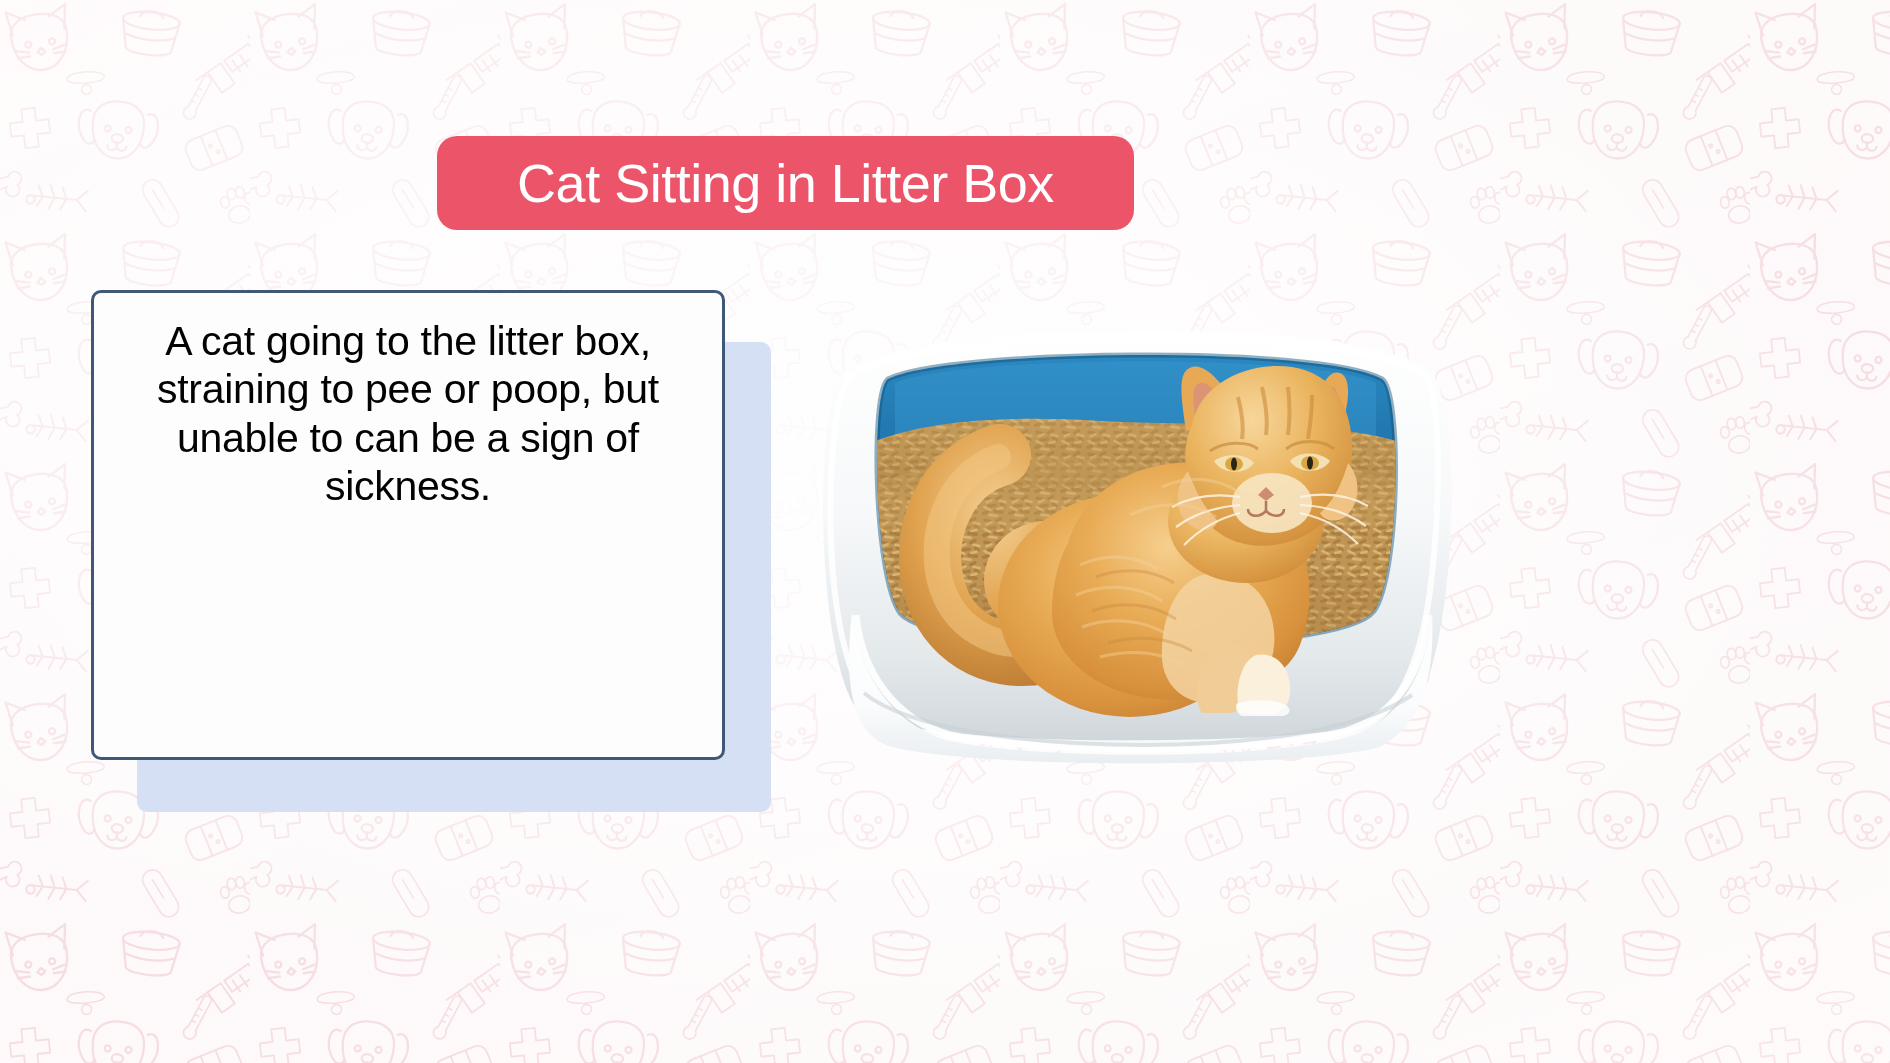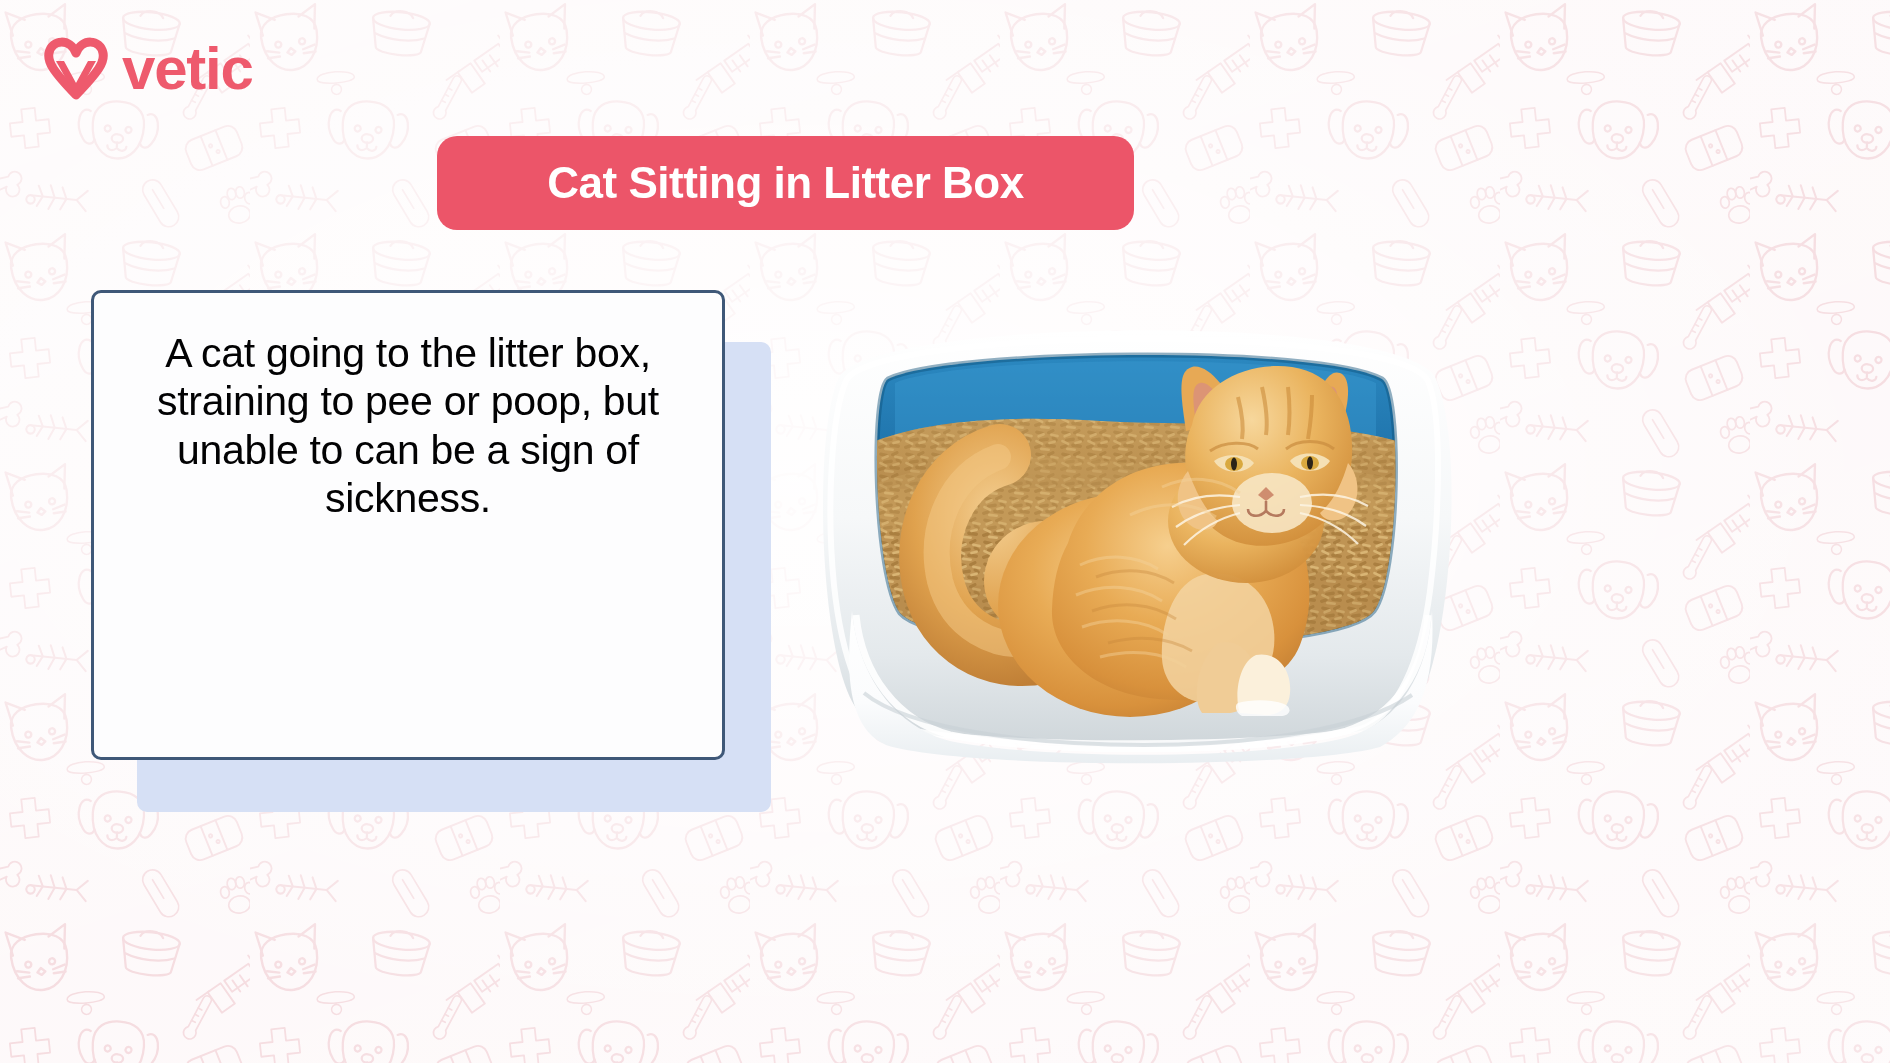--- a/index.html
+++ b/index.html
@@ -68,22 +68,22 @@
     height: 94px;
     background: #ec5569;
     border-radius: 20px;
     display: flex;
     align-items: center;
     justify-content: center;
     z-index: 6;
   }
   .title-text {
     color: #ffffff;
-    font-size: 44px;
-    font-weight: bold;
+    font-size: 54px;
+    font-weight: normal;
     line-height: 1;
     letter-spacing: -0.5px;
     white-space: nowrap;
   }
 
   
   .card-wrap {
     position: absolute;
     left: 91px;
     top: 290px;
@@ -103,21 +103,21 @@
   .card {
     position: absolute;
     left: 0;
     top: 0;
     width: 634px;
     height: 470px;
     background: #fdfdfe;
     border: 3px solid #3f5878;
     border-radius: 10px;
     box-sizing: border-box;
-    padding: 36px 26px 0 26px;
+    padding: 24px 26px 0 26px;
     text-align: center;
   }
   .card-para {
     margin: 0;
     color: #020203;
     font-size: 41px;
     line-height: 1.18;
     letter-spacing: -0.3px;
   }
   .card-para + .card-para { margin-top: 48px; }
@@ -242,27 +242,20 @@
             <use href="#d-collar" x="0" y="0" transform="translate(86,82) rotate(-4) scale(0.62)"></use>
           </g>
         </pattern>
       </defs>
       <rect x="0" y="0" width="1890" height="1063" fill="#fdf6f7"></rect>
       <rect x="0" y="0" width="1890" height="1063" fill="url(#petPattern)"></rect>
     </svg>
   </div>
   <div class="bg-wash"></div>
 
-  <div class="logo">
-    <svg class="logo-mark" viewBox="0 0 64 72" aria-hidden="true">
-      <path d="M32 22 C26 7 8 8 5 22 C3.2 31 9 40 32 64 C55 40 60.8 31 59 22 C56 8 38 7 32 22 Z" fill="none" stroke="#ee5a6d" stroke-width="9" stroke-linejoin="round" stroke-linecap="round"></path>
-      <path d="M12 30 L32 66 L52 30 L44 30 L32 52 L20 30 Z" fill="#ee5a6d"></path>
-    </svg>
-    <div class="logo-word">vetic</div>
-  </div>
 
   <div class="title-banner">
     <div class="title-text">Cat Sitting in Litter Box</div>
   </div>
 
   <div class="card-wrap">
     <div class="card-shadow"></div>
     <div class="card">
       <p class="card-para">A cat going to the litter box, straining to pee or poop, but unable to can be a sign of sickness.</p>
     </div>

